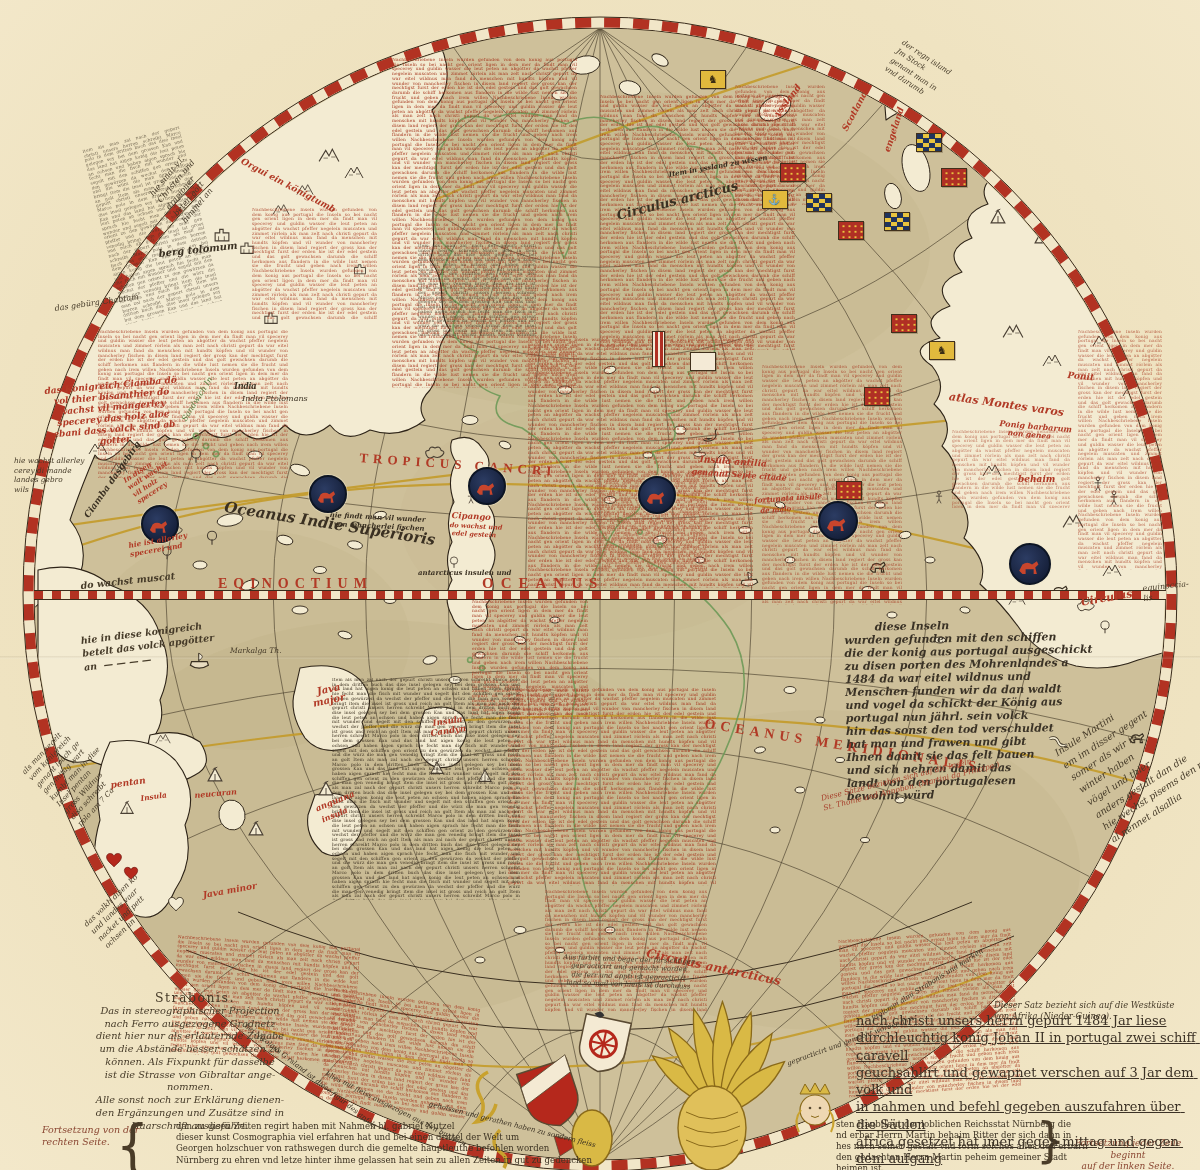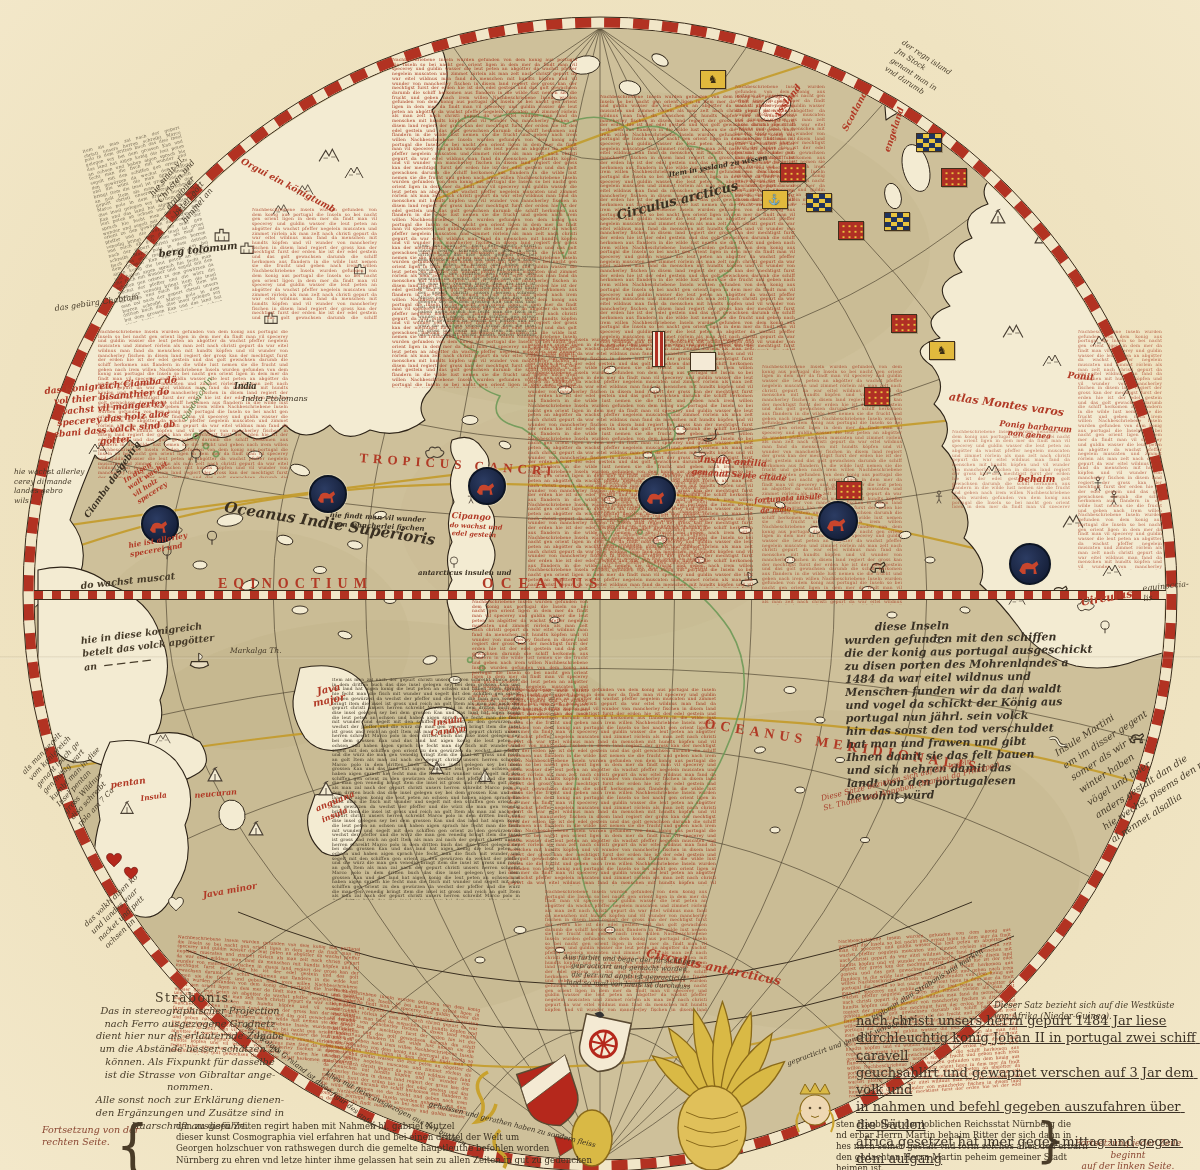--- a/index.html
+++ b/index.html
@@ -55,21 +55,21 @@
   #brace-r{left:1036px;top:1112px;font-size:46px;color:#4a3c28;transform:scaleY(1.05);font-family:"DejaVu Sans",sans-serif;}
   #note-brlabel{left:1060px;top:1138px;width:136px;font-size:9px;color:#8a4632;font-style:italic;text-align:center;line-height:1.3;}
   #note-rightedge{left:1052px;top:748px;transform:rotate(-33deg);font-size:9.5px;font-style:italic;line-height:1.55;}
   #note-equinoc{left:1142px;top:584px;font-size:8px;font-style:italic;line-height:1.2;transform:rotate(-6deg);}
   #note-diese{left:844px;top:622px;font-size:11px;font-style:italic;font-weight:bold;line-height:1.18;color:#3a3226;transform:rotate(-1deg);}
   #note-thome{left:820px;top:794px;font-size:7.6px;color:#a8432f;font-style:italic;transform:rotate(-14deg);line-height:1.3;}
   #note-westk{left:994px;top:1000px;font-size:8.4px;font-style:italic;line-height:1.3;}
   #note-johan{left:856px;top:1012px;font-size:13px;line-height:1.33;color:#3c3226;text-decoration:underline;}
   #note-hiesindt{left:148px;top:192px;transform:rotate(-50deg);font-size:8px;line-height:1.3;font-style:italic;}
   #note-chabtam{left:54px;top:304px;font-size:8px;transform:rotate(-8deg);font-style:italic;}
-  #note-wallerley{left:14px;top:456px;font-size:7.4px;line-height:1.3;font-style:italic;margin-top:11px;}
+  #note-wallerley{left:14px;top:456px;font-size:7.4px;line-height:1.3;font-style:italic;}
   #note-alsman{left:20px;top:770px;transform:rotate(-47deg);font-size:7.4px;line-height:1.28;font-style:italic;}
   #note-dasvolkh{left:82px;top:922px;transform:rotate(-44deg);font-size:7.6px;line-height:1.3;font-style:italic;}
   #note-topright{left:905px;top:38px;transform:rotate(33deg);font-size:7.4px;line-height:1.4;font-style:italic;}
   #note-ciamba{left:44px;top:386px;transform:rotate(-5deg);font-size:9px;color:#b13a26;line-height:1.22;font-weight:bold;font-style:italic;text-align:center;}
   #note-walt{left:122px;top:478px;transform:rotate(-33deg);font-size:7px;color:#b13a26;line-height:1.2;font-style:italic;font-weight:bold;}
   #note-hieall{left:128px;top:542px;transform:rotate(-10deg);font-size:7.4px;color:#b13a26;font-style:italic;font-weight:bold;line-height:1.2;}
   #note-muscat{left:80px;top:580px;transform:rotate(-6deg);font-size:9.5px;font-style:italic;font-weight:bold;}
   #note-hiekon{left:80px;top:634px;transform:rotate(-7deg);font-size:9.5px;font-style:italic;font-weight:bold;line-height:1.4;}
   #note-markalga{left:230px;top:646px;font-size:7.6px;font-style:italic;}
   #note-grenz{left:548px;top:872px;transform:rotate(-90deg);font-size:6.4px;color:#6a5c42;letter-spacing:.4px;white-space:nowrap;}

